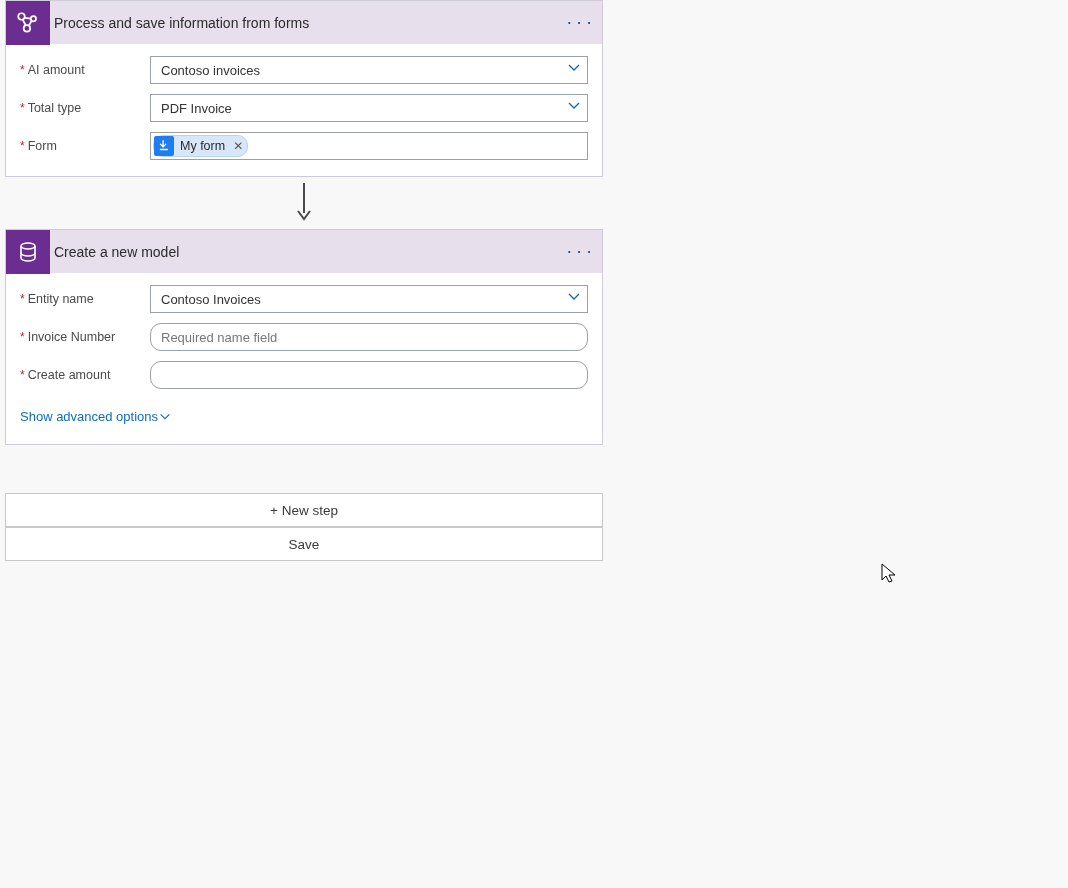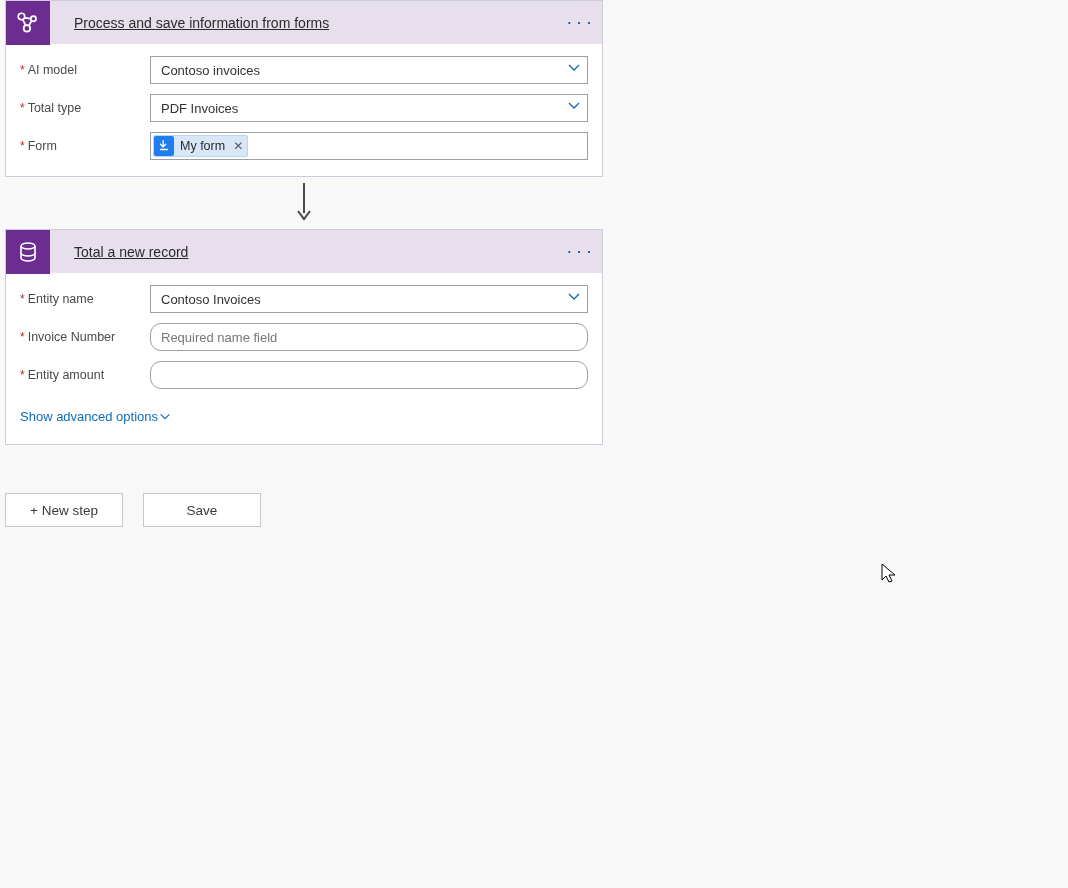--- a/index.html
+++ b/index.html
@@ -24,24 +24,23 @@
     width: 44px;
     height: 44px;
     background: #6b2d90;
     display: flex;
     align-items: center;
     justify-content: center;
     flex-shrink: 0;
   }
   .card-title {
     flex: 1;
-    padding-left: 24px;
+    padding-left: 4px;
     font-size: 14px;
     color: #2b2b2b;
-    text-decoration: underline;
   }
   .card-menu {
     width: 44px;
     display:flex;
     align-items:center;
     justify-content:center;
     color:#0f5aa7;
     letter-spacing: 1px;
     font-weight: bold;
     font-size: 13px;
@@ -97,21 +96,21 @@
     align-items:center;
     gap:4px;
   }
   .token {
     display:flex;
     align-items:center;
     background:#d7e7f7;
     border:1px solid #b8d4ef;
     height:22px;
     padding:0 4px 0 0;
-    border-radius:2px;
+    border-radius:10px;
     font-size:12.5px;
     color:#2b2b2b;
   }
   .token-icon {
     width:20px; height:20px;
     background:#1f7ded;
     border-radius:2px;
     display:flex; align-items:center; justify-content:center;
     margin-right:6px;
   }
@@ -134,23 +133,23 @@
     align-items:center;
     color:#0f6cbd;
     font-size:13px;
     padding: 10px 0 4px 0;
     cursor:pointer;
   }
 
   .footer-buttons {
     width:598px;
     display:flex;
-    justify-content:flex-start;
-    gap:20px;
+    justify-content:flex-end;
     margin-top: 48px;
+    flex-direction: column;
   }
   .btn {
     min-width:118px;
     height:34px;
     border:1px solid #c8c8c8;
     background:#ffffff;
     font-size:13.5px;
     color:#3a3a3a;
     display:flex;
     align-items:center;
@@ -184,42 +183,42 @@
         </svg>
       </div>
       <div class="card-title">Process and save information from forms</div>
       <div class="card-menu">· · ·</div>
     </div>
     <div class="card-body">
 
       <div class="field-row">
         <div class="field-label">
             <span class="req">*</span>
-            <span>AI model</span>
+            <span>AI amount</span>
           </div>
         <div class="field-control">
           <div class="select">
               <span>Contoso invoices</span>
             </div>
           <span class="chevron">
             <svg width="16" height="16" viewBox="0 0 16 16">
                 <path d="M3 5 L8 10 L13 5" fill="none" stroke="#1267b4" stroke-width="1.3"></path>
               </svg>
           </span>
         </div>
       </div>
 
       <div class="field-row">
         <div class="field-label">
             <span class="req">*</span>
             <span>Total type</span>
           </div>
         <div class="field-control">
           <div class="select">
-              <span>PDF Invoices</span>
+              <span>PDF Invoice</span>
             </div>
           <span class="chevron">
             <svg width="16" height="16" viewBox="0 0 16 16">
                 <path d="M3 5 L8 10 L13 5" fill="none" stroke="#1267b4" stroke-width="1.3"></path>
               </svg>
           </span>
         </div>
       </div>
 
       <div class="field-row">
@@ -256,21 +255,21 @@
     <div class="card-header">
       <div class="card-icon">
         <svg width="24" height="24" viewBox="0 0 24 24">
           <g fill="none" stroke="#ffffff" stroke-width="1.6">
             <ellipse cx="12" cy="6" rx="7" ry="3"></ellipse>
             <path d="M5 6 v7 a7 3 0 0 0 14 0 V6"></path>
             <path d="M5 13 v5 a7 3 0 0 0 14 0 v-5"></path>
           </g>
         </svg>
       </div>
-      <div class="card-title">Total a new record</div>
+      <div class="card-title">Create a new model</div>
       <div class="card-menu">· · ·</div>
     </div>
     <div class="card-body">
 
       <div class="field-row">
         <div class="field-label">
             <span class="req">*</span>
             <span>Entity name</span>
           </div>
         <div class="field-control">
@@ -293,21 +292,21 @@
         <div class="field-control">
           <div class="input">
               <span>Required name field</span>
             </div>
         </div>
       </div>
 
       <div class="field-row">
         <div class="field-label">
             <span class="req">*</span>
-            <span>Entity amount</span>
+            <span>Create amount</span>
           </div>
         <div class="field-control">
           <div class="input empty">
               <span></span>
             </div>
         </div>
       </div>
 
       <div class="advanced-link">
         <span>Show advanced options</span>

